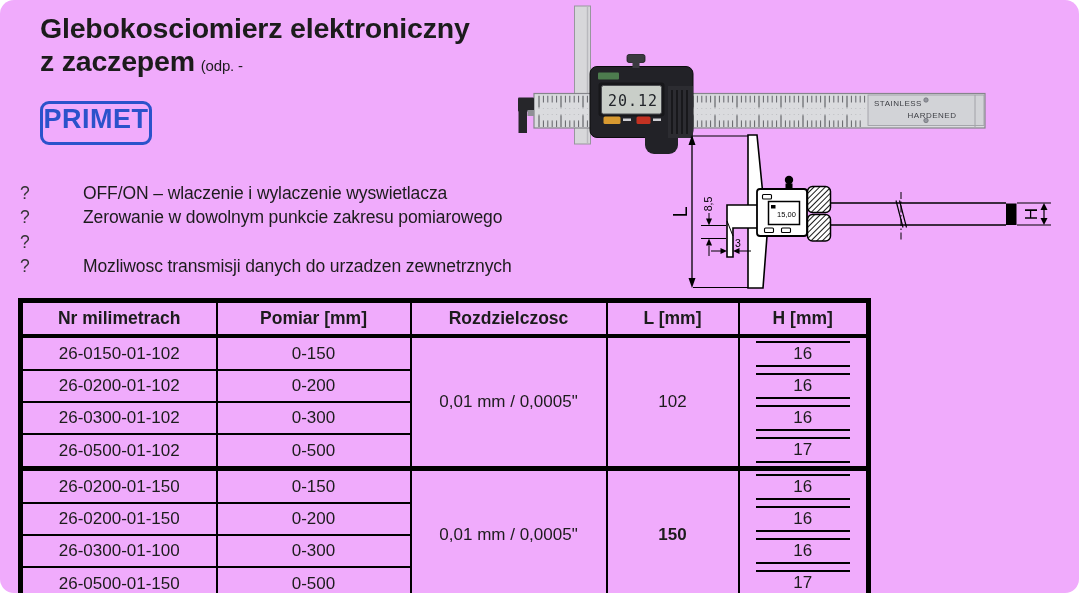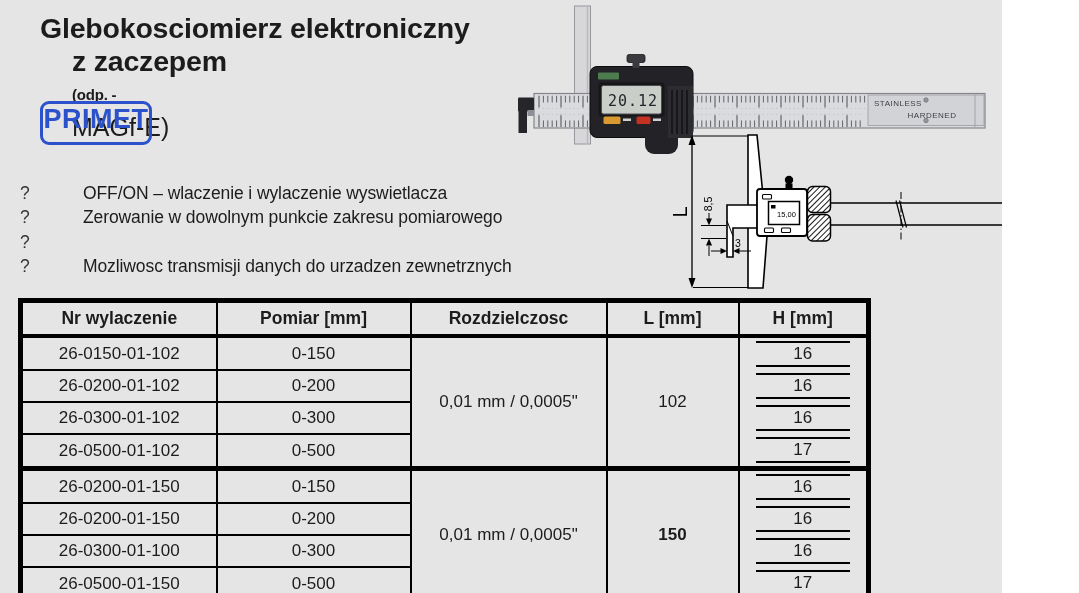--- a/index.html
+++ b/index.html
@@ -1,23 +1,23 @@
 <!DOCTYPE html>
 <html><head>
 <meta charset="utf-8">
 <style>
   html,body{margin:0;padding:0;background:#fff;}
-  .page{position:relative;width:1002px;height:593px;background:#e5e5e5;overflow:hidden;
-        font-family:"Liberation Sans",sans-serif;color:#1c1c1c;}
+  .page{position:relative;width:1079px;height:593px;background:#f0abfc;overflow:hidden;
+        font-family:"Liberation Sans",sans-serif;color:#1c1c1c;border-radius:14px;}
 
   
   .title-block{position:absolute;left:40px;top:12px;line-height:33px;}
   .title-line1{font-size:28.5px;font-weight:bold;letter-spacing:-0.2px;}
-  .title-line2{font-size:28.5px;font-weight:bold;letter-spacing:-0.2px;display:flex;align-items:baseline;flex-direction:column;}
-  .title-suffix-small{font-size:15px;font-weight:bold;margin-left:32px;}
+  .title-line2{font-size:28.5px;font-weight:bold;letter-spacing:-0.2px;display:flex;align-items:baseline;}
+  .title-suffix-small{font-size:15px;font-weight:normal;margin-left:6px;}
   .title-suffix-model{font-size:25px;font-weight:normal;margin-left:5px;letter-spacing:0;}
 
   
   .logo{position:absolute;left:40px;top:101px;width:106px;height:38px;
         border:3.5px solid #2b52cb;border-radius:9px;display:flex;justify-content:center;}
   .logo span{color:#2b52cb;font-weight:bold;font-size:27px;letter-spacing:0.5px;
              transform:scaleY(1.05);}
 
   
   .features{position:absolute;left:20px;top:181px;font-size:17.5px;}
@@ -43,21 +43,20 @@
 </head>
 <body>
 
 <div class="page">
 
   <div class="title-block">
     <div class="title-line1">Glebokosciomierz elektroniczny</div>
     <div class="title-line2">
       <span>z zaczepem</span>
       <span class="title-suffix-small">(odp. -</span>
-      <span class="title-suffix-model">MAGf-E)</span>
     </div>
   </div>
 
   <div class="logo">
     <span>PRIMET</span>
   </div>
 
   <div class="features">
     <div class="feature">
       <span class="q">?</span>
@@ -217,21 +216,21 @@
   <table class="spec-table">
     <colgroup>
       <col style="width:196px">
         <col style="width:194px">
         <col style="width:196px">
       <col style="width:132px">
         <col style="width:130px">
     </colgroup>
     <thead>
       <tr>
-        <th>Nr wylaczenie</th>
+        <th>Nr milimetrach</th>
         <th>Pomiar [mm]</th>
         <th>Rozdzielczosc</th>
         <th>L [mm]</th>
         <th>H [mm]</th>
       </tr>
     </thead>
     <tbody>
       <tr>
         <td>26-0150-01-102</td>
         <td>0-150</td>

